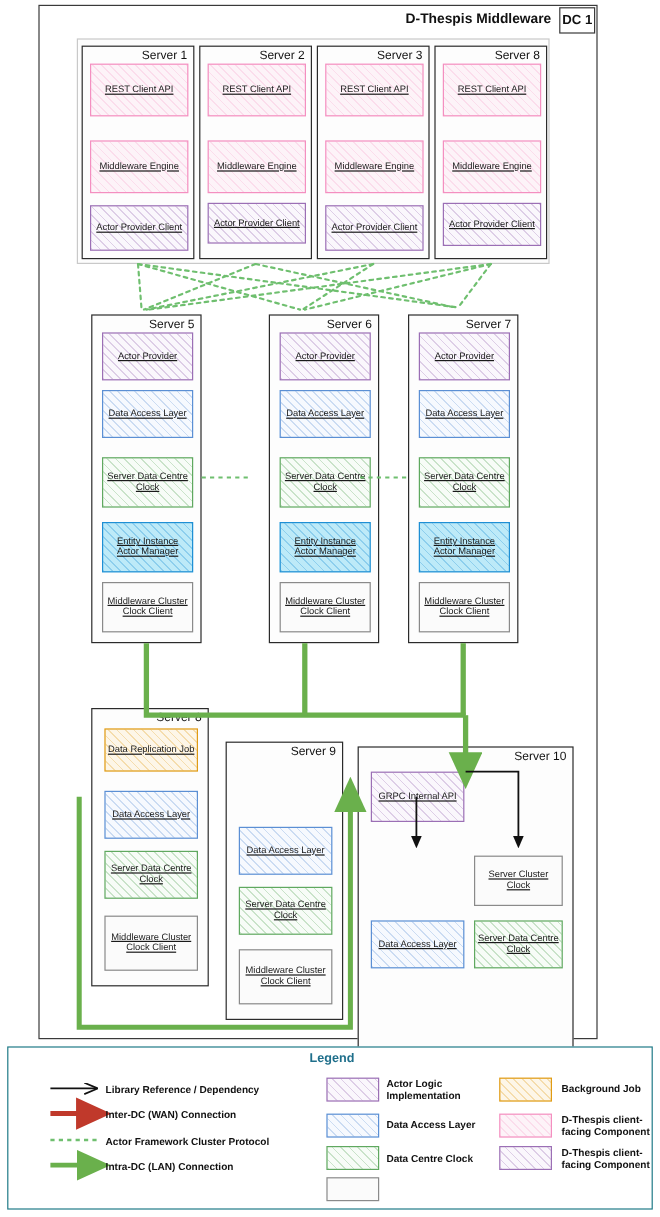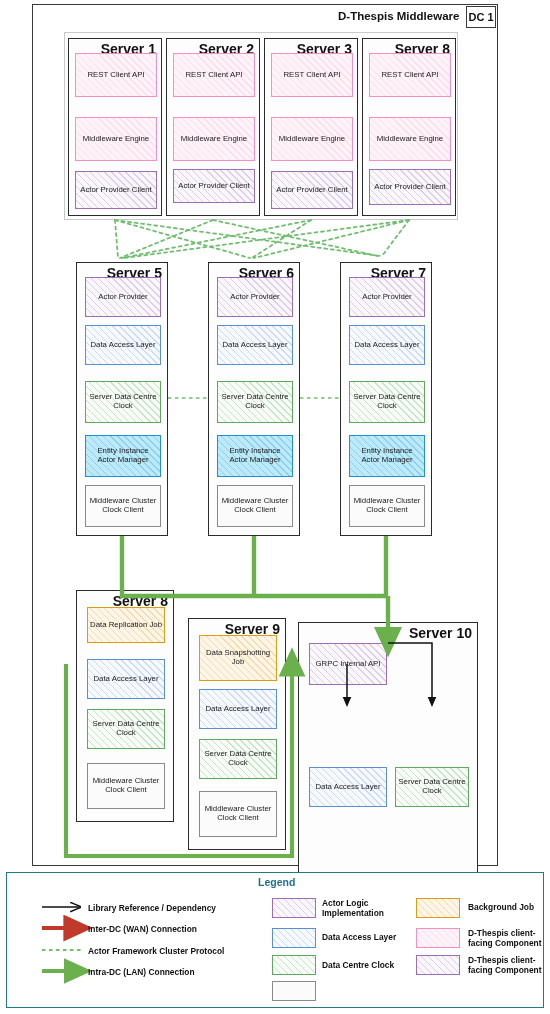--- a/index.html
+++ b/index.html
@@ -34,31 +34,31 @@
     position:absolute;border:1px solid #c9c9c9;background:#fdfdfd;box-sizing:border-box;
   }
 
   
   .server{
     position:absolute;border:1.7px solid #2b2b2b;background:#fdfdfd;
     box-sizing:border-box;
   }
   .server-title{
     position:absolute;right:5px;top:2px;
-    font-size:14px;font-weight:bold;color:#111;white-space:nowrap;
+    font-size:10px;font-weight:normal;color:#111;white-space:nowrap;
   }
 
   
   .comp{
     position:absolute;box-sizing:border-box;
     display:flex;align-items:center;justify-content:center;
     text-align:center;line-height:1.15;
     font-size:7.8px;color:#1a1a1a;
     padding:1px 2px;
-    border-width:1.3px;border-style:solid;
+    border-width:1.3px;border-style:solid;text-decoration:underline;
   }
   .comp span{display:block;}
 
   
   .hatch-purple{
     border-color:#9b6fb5;
     background-color:#faf7fc;
     background-image:repeating-linear-gradient(45deg,rgba(155,111,181,.30) 0 1px,transparent 1px 5px);
   }
   .hatch-blue{
@@ -186,21 +186,21 @@
         <span>Server Data Centre Clock</span>
       </div>
     <div class="comp hatch-cyan" style="left:8px;top:172px;width:76px;height:42px;">
         <span>Entity Instance Actor Manager</span>
       </div>
     <div class="comp hatch-grey" style="left:8px;top:222px;width:76px;height:42px;">
         <span>Middleware Cluster Clock Client</span>
       </div>
   </div>
 
-  <div class="server" style="left:208px;top:262px;width:92px;height:274px;">
+  <div class="server" style="left:224px;top:262px;width:92px;height:274px;">
     <div class="server-title">Server 6</div>
     <div class="comp hatch-purple" style="left:8px;top:14px;width:76px;height:40px;">
         <span>Actor Provider</span>
       </div>
     <div class="comp hatch-blue" style="left:8px;top:62px;width:76px;height:40px;">
         <span>Data Access Layer</span>
       </div>
     <div class="comp hatch-green" style="left:8px;top:118px;width:76px;height:42px;">
         <span>Server Data Centre Clock</span>
       </div>
@@ -242,38 +242,38 @@
     <div class="comp hatch-green" style="left:10px;top:118px;width:78px;height:40px;">
         <span>Server Data Centre Clock</span>
       </div>
     <div class="comp hatch-grey" style="left:10px;top:172px;width:78px;height:46px;">
         <span>Middleware Cluster Clock Client</span>
       </div>
   </div>
 
   <div class="server" style="left:188px;top:618px;width:98px;height:232px;">
     <div class="server-title">Server 9</div>
-    <div class="comp hatch-orange" style="left:10px;top:16px;width:78px;height:46px;">
-        <span>Data Snapshotting Job</span>
-      </div>
     <div class="comp hatch-blue" style="left:10px;top:70px;width:78px;height:40px;">
         <span>Data Access Layer</span>
       </div>
     <div class="comp hatch-green" style="left:10px;top:120px;width:78px;height:40px;">
         <span>Server Data Centre Clock</span>
       </div>
     <div class="comp hatch-grey" style="left:10px;top:172px;width:78px;height:46px;">
         <span>Middleware Cluster Clock Client</span>
       </div>
   </div>
 
   <div class="server" style="left:298px;top:622px;width:180px;height:257px;">
     <div class="server-title">Server 10</div>
     <div class="comp hatch-purple" style="left:10px;top:20px;width:78px;height:42px;">
         <span>GRPC Internal API</span>
+      </div>
+    <div class="comp hatch-grey" style="left:96px;top:90px;width:74px;height:42px;">
+        <span>Server Cluster Clock</span>
       </div>
     <div class="comp hatch-blue" style="left:10px;top:144px;width:78px;height:40px;">
         <span>Data Access Layer</span>
       </div>
     <div class="comp hatch-green" style="left:96px;top:144px;width:74px;height:40px;">
         <span>Server Data Centre Clock</span>
       </div>
   </div>
 
   <svg class="wires" viewBox="0 0 550 1014">

